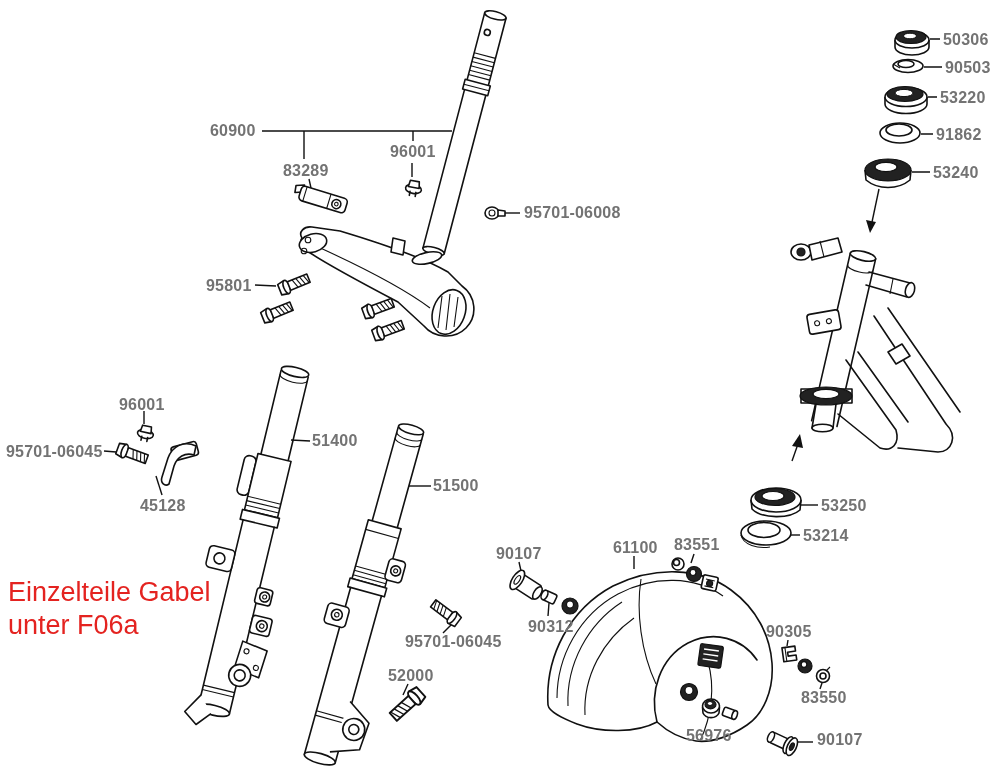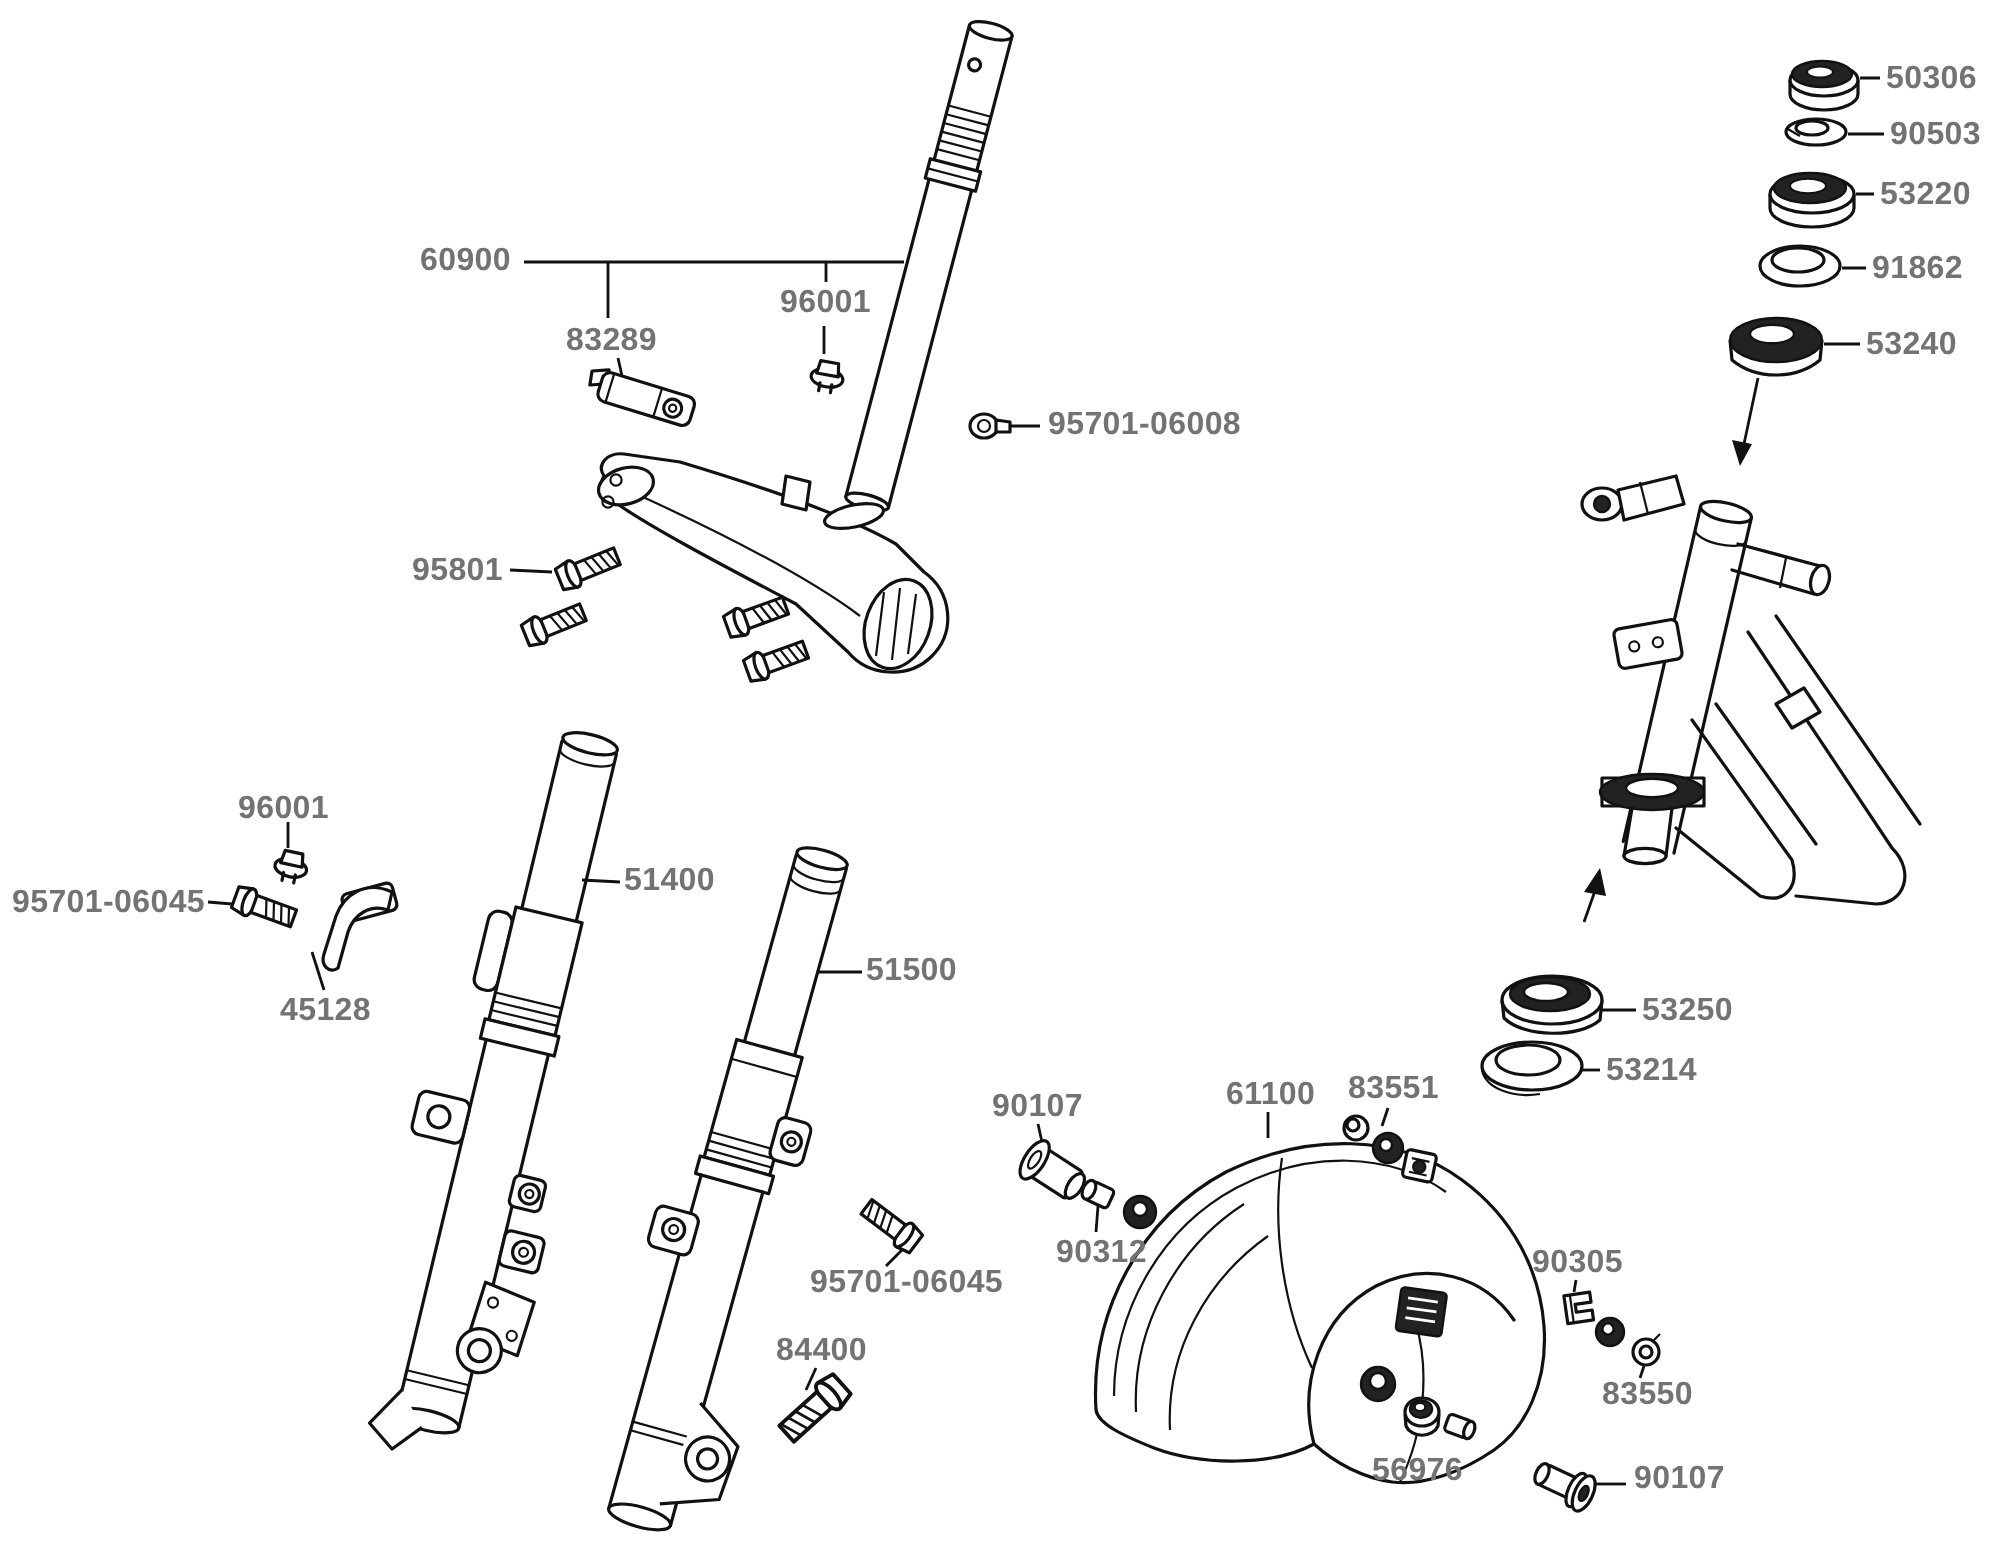--- a/index.html
+++ b/index.html
@@ -323,24 +323,26 @@
   <div class="lbl" style="left:119px;top:396px">96001</div>
   <div class="lbl" style="left:6px;top:443px">95701-06045</div>
   <div class="lbl" style="left:140px;top:497px">45128</div>
   <div class="lbl" style="left:312px;top:432px">51400</div>
   <div class="lbl" style="left:433px;top:477px">51500</div>
   <div class="lbl" style="left:496px;top:545px">90107</div>
   <div class="lbl" style="left:528px;top:618px">90312</div>
   <div class="lbl" style="left:613px;top:539px">61100</div>
   <div class="lbl" style="left:674px;top:536px">83551</div>
   <div class="lbl" style="left:405px;top:633px">95701-06045</div>
-  <div class="lbl" style="left:388px;top:667px">84400</div>
+  <div class="lbl" style="left:388px;top:667px">52000</div>
   <div class="lbl" style="left:821px;top:497px">53250</div>
   <div class="lbl" style="left:803px;top:527px">53214</div>
   <div class="lbl" style="left:766px;top:623px">90305</div>
   <div class="lbl" style="left:801px;top:689px">83550</div>
   <div class="lbl" style="left:686px;top:727px">56976</div>
   <div class="lbl" style="left:817px;top:731px">90107</div>
 
   <div class="note">
+    <div>Einzelteile Gabel</div>
+    <div>unter F06a</div>
   </div>
 
 </div>
 
 </body></html>

